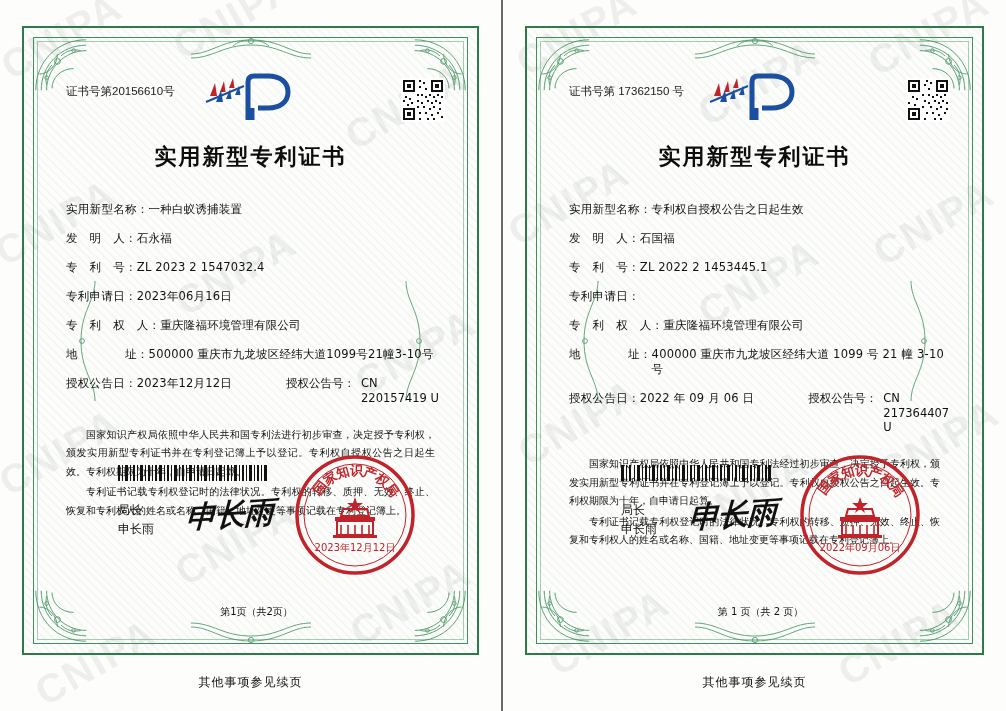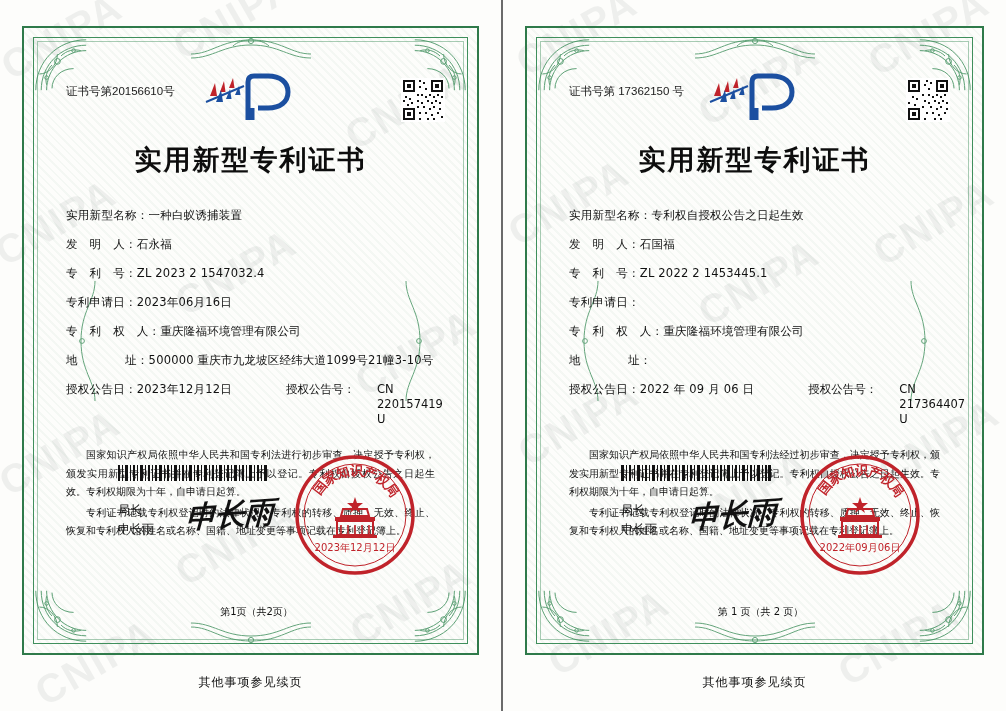--- a/index.html
+++ b/index.html
@@ -104,21 +104,21 @@
   .logo svg { width: 100%; height: 100%; display: block; }
   .qr {
     position: absolute;
     right: 12px; top: 26px;
     width: 44px; height: 44px;
   }
   .qr svg { width: 100%; height: 100%; display: block; }
 
   .title {
     text-align: center;
-    font-size: 27px;
+    font-size: 22px;
     font-weight: bold;
     letter-spacing: 2px;
     color: #0d0d0d;
     margin-top: 18px;
     font-family: Liberation Serif, serif;
   }
 
   .fields {
     margin-top: 30px;
     padding: 0 18px 0 22px;
@@ -139,21 +139,21 @@
   .fvalue {
     flex: 1 1 auto;
     letter-spacing: .2px;
   }
   .frow.two .fvalue { flex: 0 0 auto; }
   .frow.two .flabel2 {
     flex: 0 0 auto;
     margin-left: 54px;
     white-space: pre;
   }
-  .frow.two .fvalue2 { flex: 1 1 auto; margin-left: 22px; }
+  .frow.two .fvalue2 { flex: 1 1 auto; margin-left: 6px; }
 
   .para {
     margin-top: 20px;
     padding: 0 22px;
     font-size: 10px;
     line-height: 1.85;
     color: #111;
     text-align: justify;
     text-indent: 2em;
   }
@@ -760,20 +760,21 @@
         </div>
         <div class="frow">
           <span class="flabel">专利申请日：</span>
         </div>
         <div class="frow">
           <span class="flabel">专　利　权　人：</span>
           <span class="fvalue">重庆隆福环境管理有限公司</span>
         </div>
         <div class="frow">
           <span class="flabel">地　　　　址：</span>
+          <span class="fvalue">400000 重庆市九龙坡区经纬大道 1099 号 21 幢 3-10 号</span>
         </div>
         <div class="frow two">
           <span class="flabel">授权公告日：</span>
           <span class="fvalue">2022 年 09 月 06 日</span>
           <span class="flabel2">授权公告号：</span>
           <span class="fvalue2">CN 217364407 U</span>
         </div>
       </div>
 
       <div class="para">

